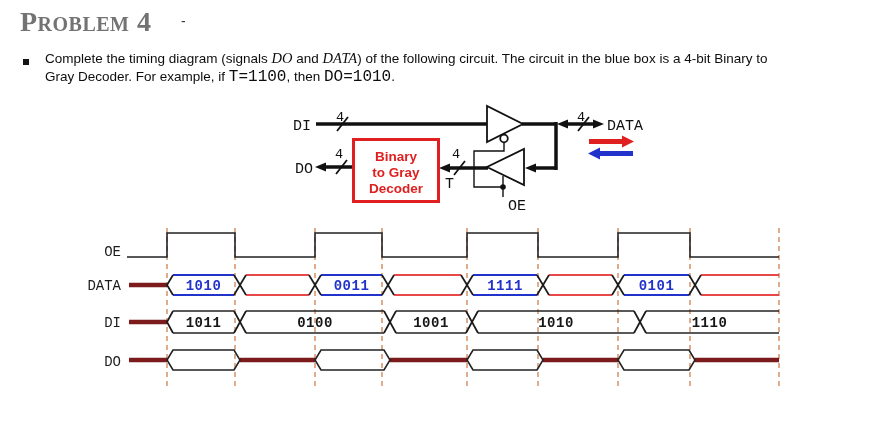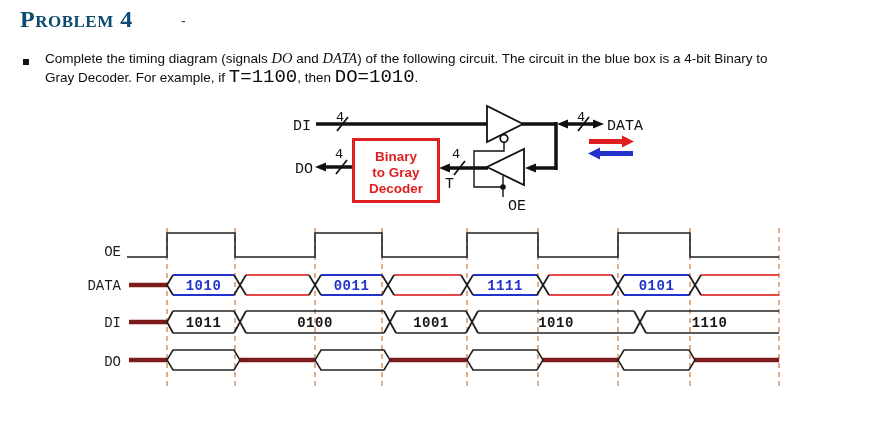--- a/index.html
+++ b/index.html
@@ -3,30 +3,30 @@
 <meta charset="utf-8">
 <style>
   html,body{margin:0;padding:0}
   body{
     width:882px;height:421px;position:relative;background:#ffffff;
     font-family:"Liberation Sans",sans-serif;overflow:hidden;
   }
   .title{
     position:absolute;left:20px;top:6px;margin:0;
     font-family:"Liberation Serif",serif;font-variant:small-caps;
-    font-weight:600;font-size:24px;letter-spacing:.5px;color:#0c4a6e;
+    font-weight:600;font-size:28px;letter-spacing:.5px;color:#737373;
   }
   .stray{position:absolute;left:181px;top:13px;color:#3a3a3a;font-size:14px}
   .bullet-sq{position:absolute;left:23px;top:59px;width:6px;height:6px;background:#141414}
   .ptext{
     position:absolute;left:45px;top:49px;width:840px;margin:0;
     font-size:13.5px;line-height:18px;color:#0d0d0d;
   }
   .t-m{font-family:"Liberation Serif",serif;font-style:italic;font-size:14.5px}
-  .t-c{font-family:"Liberation Mono",monospace;font-size:19px}
+  .t-c{font-family:"Liberation Mono",monospace;font-size:16px}
   svg.layer{position:absolute;left:0;top:0}
 
   
   .thick{stroke:#111;stroke-width:3.5;fill:none;stroke-linecap:butt}
   .thin{stroke:#111;stroke-width:1.4;fill:none}
   .tri{fill:#fff;stroke:#111;stroke-width:1.8;stroke-linejoin:miter}
   .slash{stroke:#111;stroke-width:1.8}
   .redbox{fill:#fff;stroke:#e02020;stroke-width:3}
   .circlab{font-family:"Liberation Mono",monospace;font-size:15px;fill:#111}
   .four{font-family:"Liberation Mono",monospace;font-size:13.5px;fill:#111}

